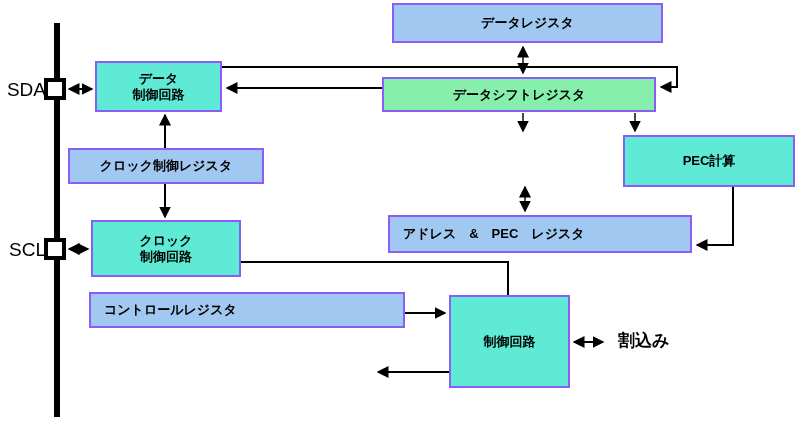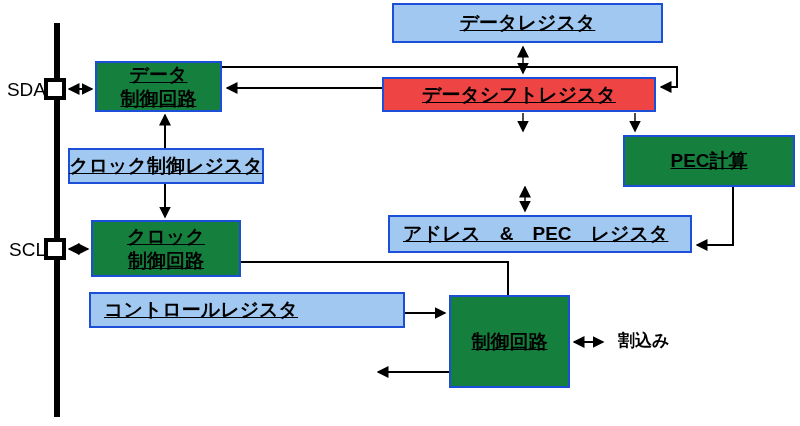--- a/index.html
+++ b/index.html
@@ -1,30 +1,29 @@
 <!DOCTYPE html>
 <html><head>
 <meta charset="utf-8">
 <style>
   html,body{margin:0;padding:0;background:#ffffff;}
   #stage{
     position:relative;width:800px;height:426px;background:#ffffff;overflow:hidden;
     font-family:"Liberation Sans","DejaVu Sans",sans-serif;
   }
   .box{
-    position:absolute;box-sizing:border-box;border:2px solid #1d4ed8;
+    position:absolute;box-sizing:border-box;border:2px solid #8b5cf6;
     display:flex;align-items:center;justify-content:center;
-    font-weight:bold;font-size:19px;color:#000;text-align:center;line-height:1.22;
+    font-weight:bold;font-size:13px;color:#000;text-align:center;line-height:1.22;
     white-space:nowrap;
-    text-decoration:underline;
   }
   .box.left{justify-content:flex-start;text-align:left;padding-left:13px;}
   .blue{background:#A0C8F0;}
-  .orange{background:#ef4444;}
-  .white{background:#15803d;}
+  .orange{background:#86efac;}
+  .white{background:#5eead4;}
   .buslabel{
     position:absolute;font-size:19px;font-weight:normal;color:#000;
     width:40px;text-align:right;
   }
   .pad{
     position:absolute;box-sizing:border-box;width:22px;height:22px;
     background:#fff;border:4px solid #000;
   }
   #busbar{position:absolute;left:54px;top:23px;width:6px;height:394px;background:#000;}
   #wires{position:absolute;left:0;top:0;width:800px;height:426px;}

